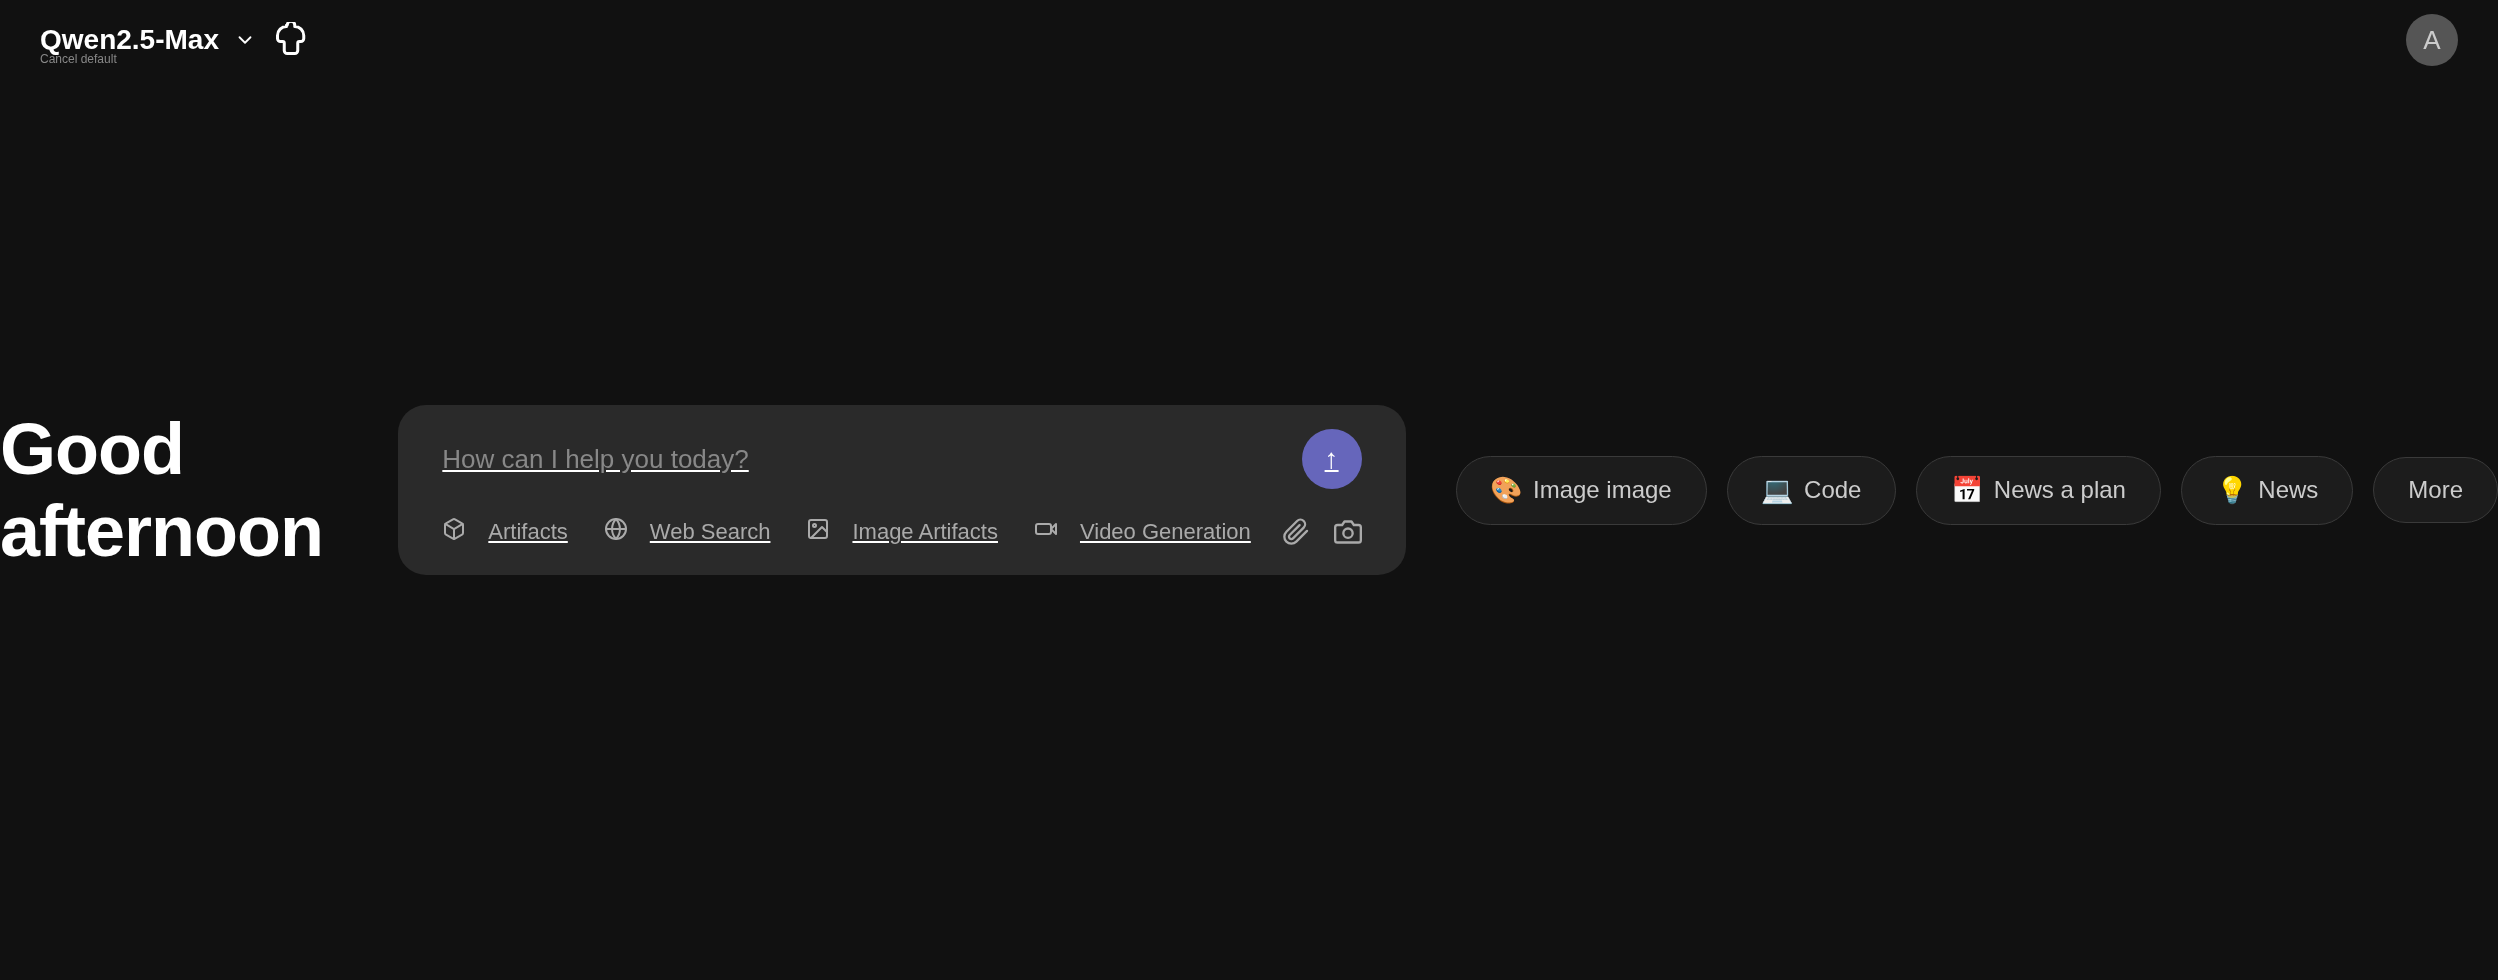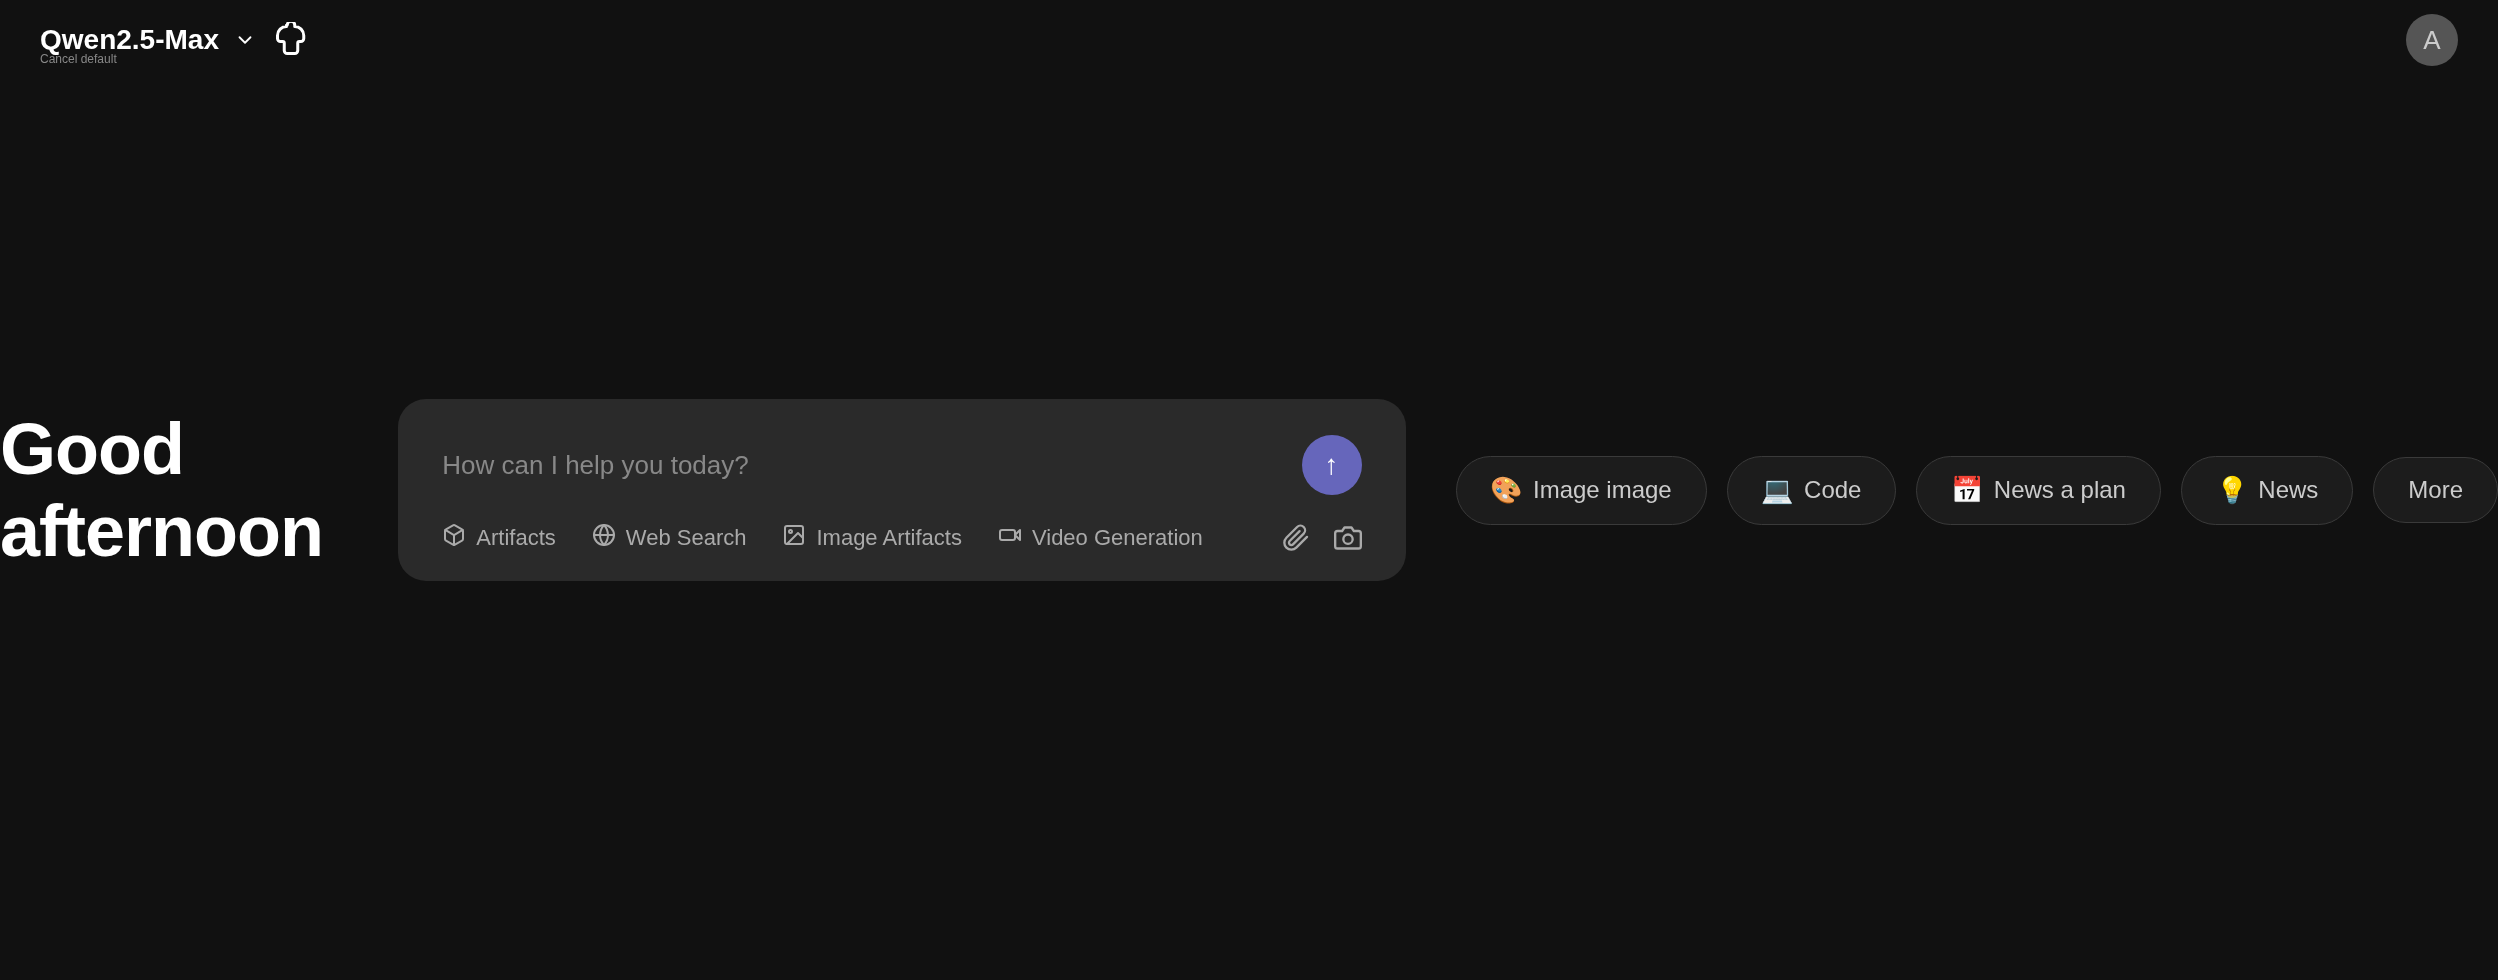--- a/index.html
+++ b/index.html
@@ -100,21 +100,22 @@
       font-weight: 700;
       color: #ffffff;
       letter-spacing: -1px;
     }
 
     
     .input-container {
       width: 1476px;
       background-color: #2a2a2a;
       border-radius: 28px;
-      padding: 36px 44px 28px 44px;
+      padding: 24px 44px 28px 44px;
+      text-decoration: underline;
     }
 
     .input-row {
       display: flex;
       align-items: center;
       justify-content: space-between;
       margin-bottom: 28px;
     }
 
     .chat-input {
@@ -158,21 +159,21 @@
 
     .toolbar-left {
       display: flex;
       align-items: center;
       gap: 36px;
     }
 
     .toolbar-item {
       display: flex;
       align-items: center;
-      gap: 10px;
+      gap: 22px;
       font-size: 22px;
       color: #aaaaaa;
       cursor: pointer;
       white-space: nowrap;
     }
 
     .toolbar-item .icon {
       font-size: 24px;
     }
 

